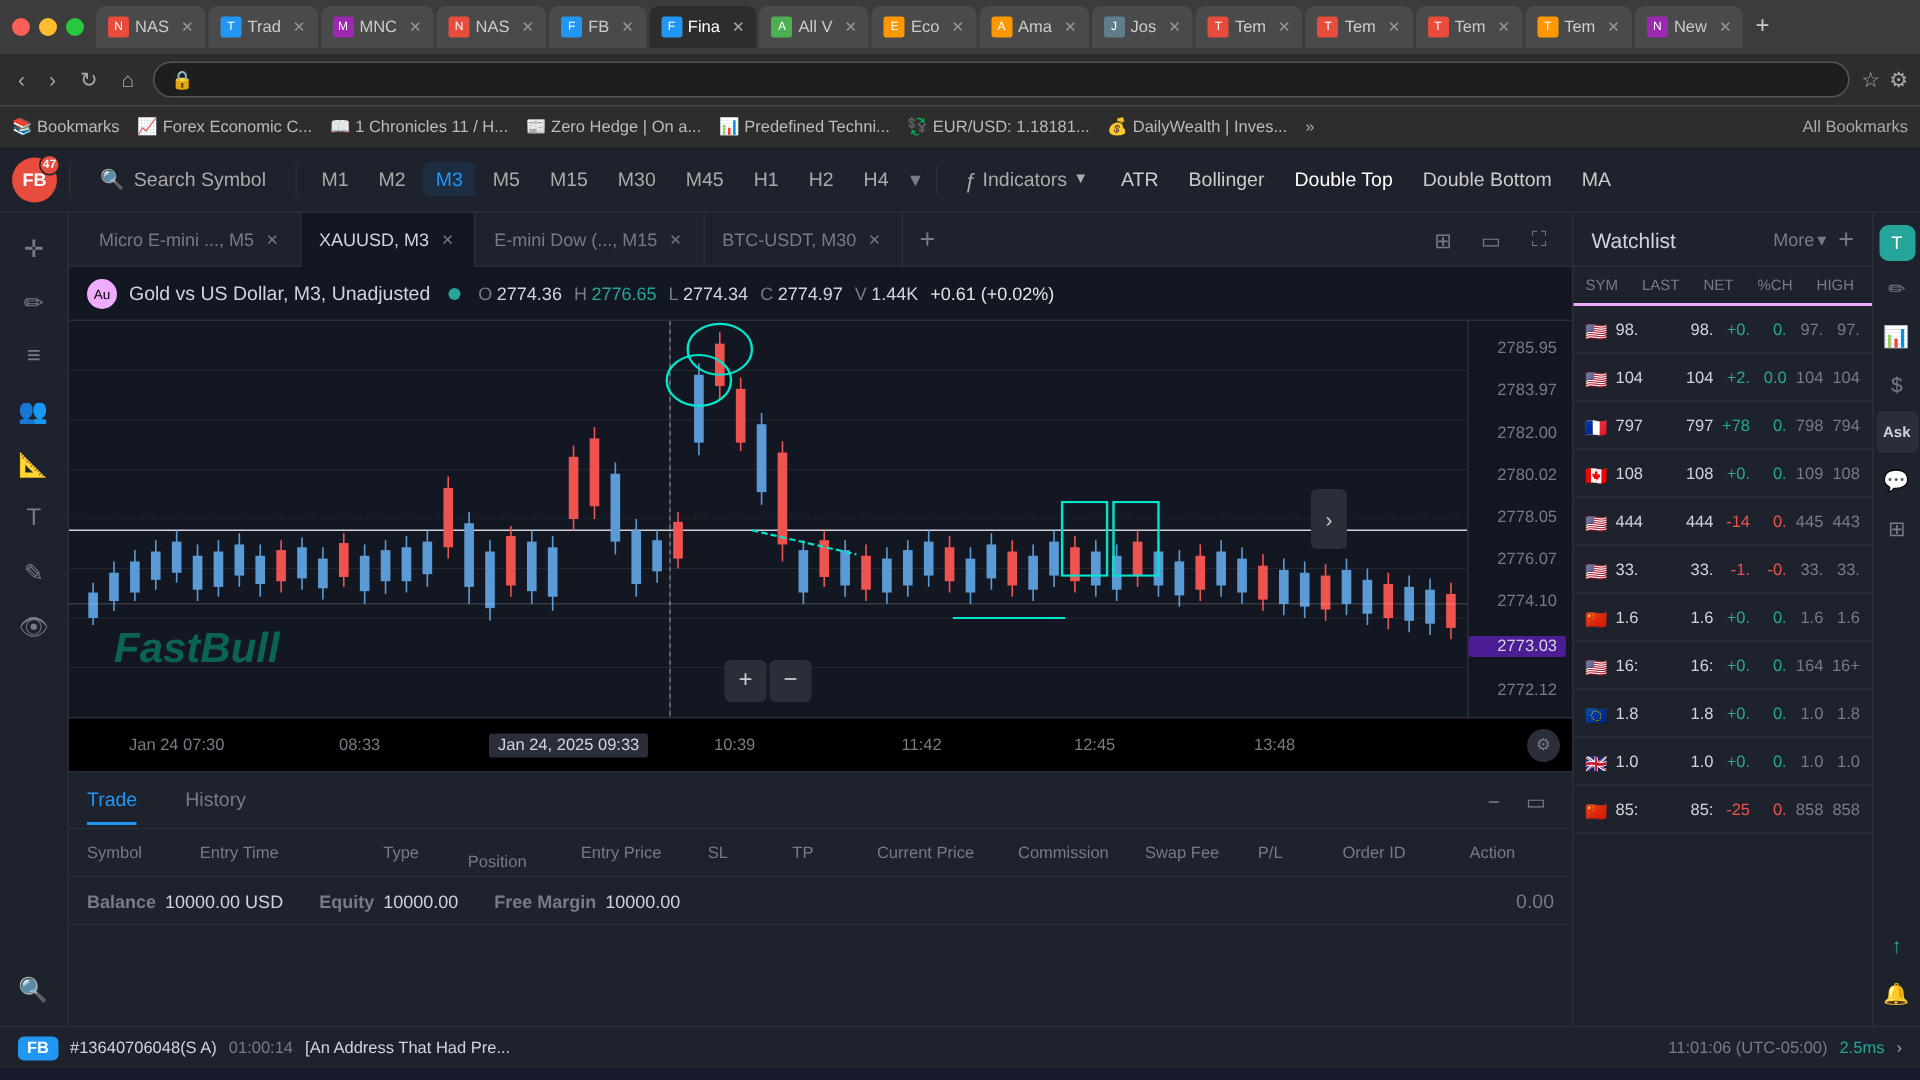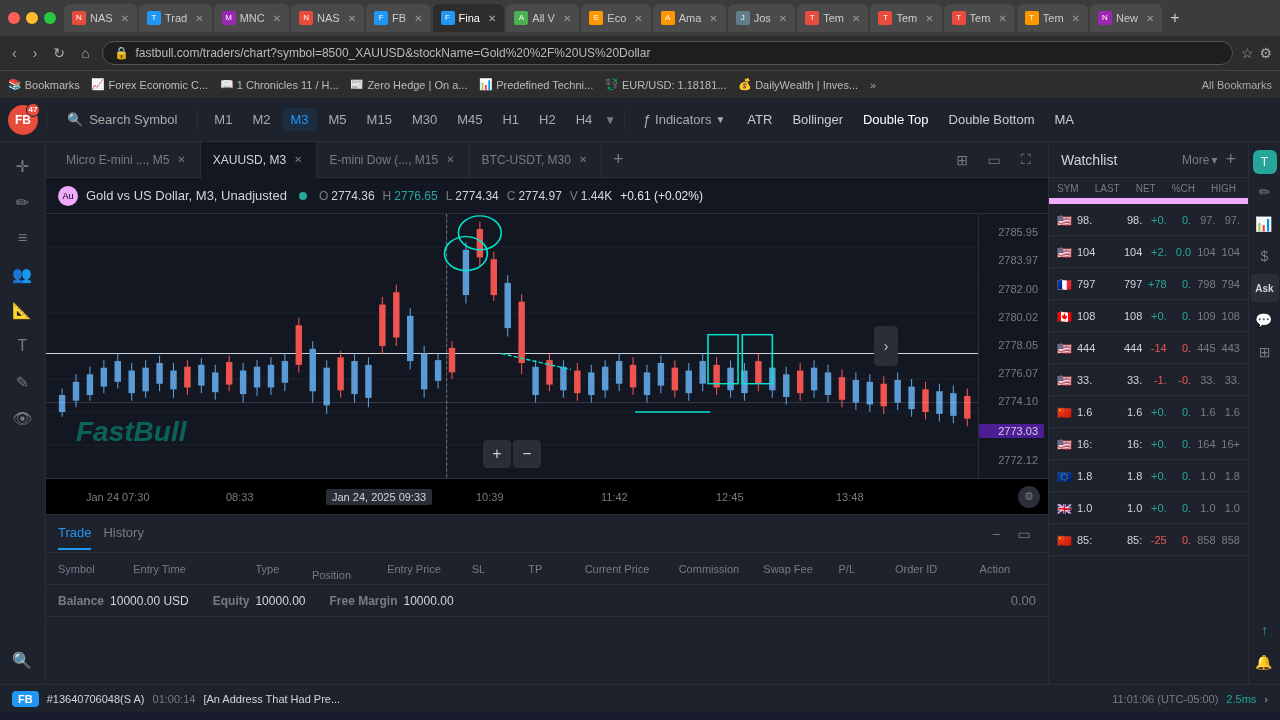--- a/index.html
+++ b/index.html
@@ -85,21 +85,21 @@
     .chart-drawing-area { position: absolute; left: 0; right: 70px; top: 0; bottom: 0; overflow: hidden; }
 
     
     .time-axis { height: 36px; background: #000000; border-top: 1px solid #2a2e39; display: flex; align-items: center; padding: 0 12px; position: relative; }
     .time-label { font-size: 11px; color: #787b86; position: absolute; }
     .time-label.current { background: #2a2e39; color: #d1d4dc; padding: 2px 6px; border-radius: 2px; }
     .time-axis-settings { position: absolute; right: 8px; width: 22px; height: 22px; border-radius: 50%; background: #2a2e39; display: flex; align-items: center; justify-content: center; color: #787b86; cursor: pointer; font-size: 11px; }
 
     
     .bottom-panel { height: 170px; background: #1e222d; border-top: 1px solid #2a2e39; display: flex; flex-direction: column; }
-    .bottom-panel-tabs { display: flex; align-items: center; height: 38px; padding: 0 12px; border-bottom: 1px solid #2a2e39; gap: 12px; }
+    .bottom-panel-tabs { display: flex; align-items: center; height: 38px; padding: 0 12px; border-bottom: 1px solid #2a2e39; gap: 32px; }
     .bottom-tab { font-size: 13px; cursor: pointer; color: #787b86; padding: 8px 0; border-bottom: 2px solid transparent; }
     .bottom-tab.active { color: #2196f3; border-bottom-color: #2196f3; }
     .bottom-panel-controls { margin-left: auto; display: flex; gap: 4px; }
     .bottom-ctrl-btn { width: 24px; height: 24px; display: flex; align-items: center; justify-content: center; cursor: pointer; color: #787b86; font-size: 14px; border-radius: 4px; }
 
     .trade-table-header { display: flex; align-items: center; height: 32px; padding: 0 12px; border-bottom: 1px solid #2a2e39; background: #1e222d; }
     .trade-col { font-size: 11px; color: #787b86; }
     .trade-col.symbol { width: 80px; }
     .trade-col.entry-time { width: 130px; }
     .trade-col.type { width: 60px; }
@@ -119,21 +119,21 @@
     .balance-label { font-size: 12px; color: #787b86; font-weight: 600; }
     .balance-value { font-size: 12px; color: #d1d4dc; }
     .pl-value { margin-left: auto; font-size: 13px; color: #787b86; }
 
     
     .right-sidebar { width: 200px; background: #1e222d; border-left: 1px solid #2a2e39; display: flex; flex-direction: column; }
     .watchlist-header { display: flex; align-items: center; height: 36px; padding: 0 12px; border-bottom: 1px solid #2a2e39; gap: 8px; }
     .watchlist-title { font-size: 14px; color: #d1d4dc; font-weight: 500; flex: 1; }
     .watchlist-more { display: flex; align-items: center; gap: 2px; color: #787b86; cursor: pointer; font-size: 12px; }
     .watchlist-add { color: #787b86; cursor: pointer; font-size: 18px; }
-    .watchlist-col-header { display: flex; align-items: center; height: 26px; padding: 0 8px; border-bottom: 6px solid #f0abfc; font-size: 10px; color: #787b86; gap: 16px; }
+    .watchlist-col-header { display: flex; align-items: center; height: 26px; padding: 0 8px; border-bottom: 2px solid #f0abfc; font-size: 10px; color: #787b86; gap: 16px; }
     .wl-col { flex: 1; text-align: right; }
     .wl-col.sym { text-align: left; flex: 2; }
     .watchlist-items { flex: 1; overflow-y: auto; }
     .wl-item { display: flex; align-items: center; height: 32px; padding: 0 8px; border-bottom: 1px solid #2a2e39; cursor: pointer; gap: 4px; }
     .wl-flag { width: 16px; height: 12px; border-radius: 2px; display: inline-block; }
     .wl-sym { font-size: 11px; color: #d1d4dc; flex: 2; }
     .wl-last { font-size: 11px; flex: 1; text-align: right; color: #d1d4dc; }
     .wl-net { font-size: 11px; flex: 1; text-align: right; }
     .wl-pct { font-size: 11px; flex: 1; text-align: right; }
     .wl-hi { font-size: 11px; flex: 1; text-align: right; color: #787b86; }
@@ -189,21 +189,20 @@
       <div class="browser-plus">+</div>
     </div>
   </div>
   <div class="browser-addressbar">
     <span class="nav-btn">‹</span>
     <span class="nav-btn">›</span>
     <span class="nav-btn">↻</span>
     <span class="nav-btn">⌂</span>
     <div class="address-field">
       <span class="lock-icon">🔒</span>
-      <span class="address-text">fastbull.com/traders/chart?symbol=8500_XAUUSD&amp;stockName=Gold%20%2F%20US%20Dollar</span>
     </div>
     <div class="browser-actions">
       <span class="browser-action-btn">☆</span>
       <span class="browser-action-btn">⚙</span>
     </div>
   </div>
   <div class="bookmarks-bar">
     <span class="bookmark-item">📚 <span>Bookmarks</span></span>
     <span class="bookmark-item">📈 <span>Forex Economic C...</span></span>
     <span class="bookmark-item">📖 <span>1 Chronicles 11 / H...</span></span>

